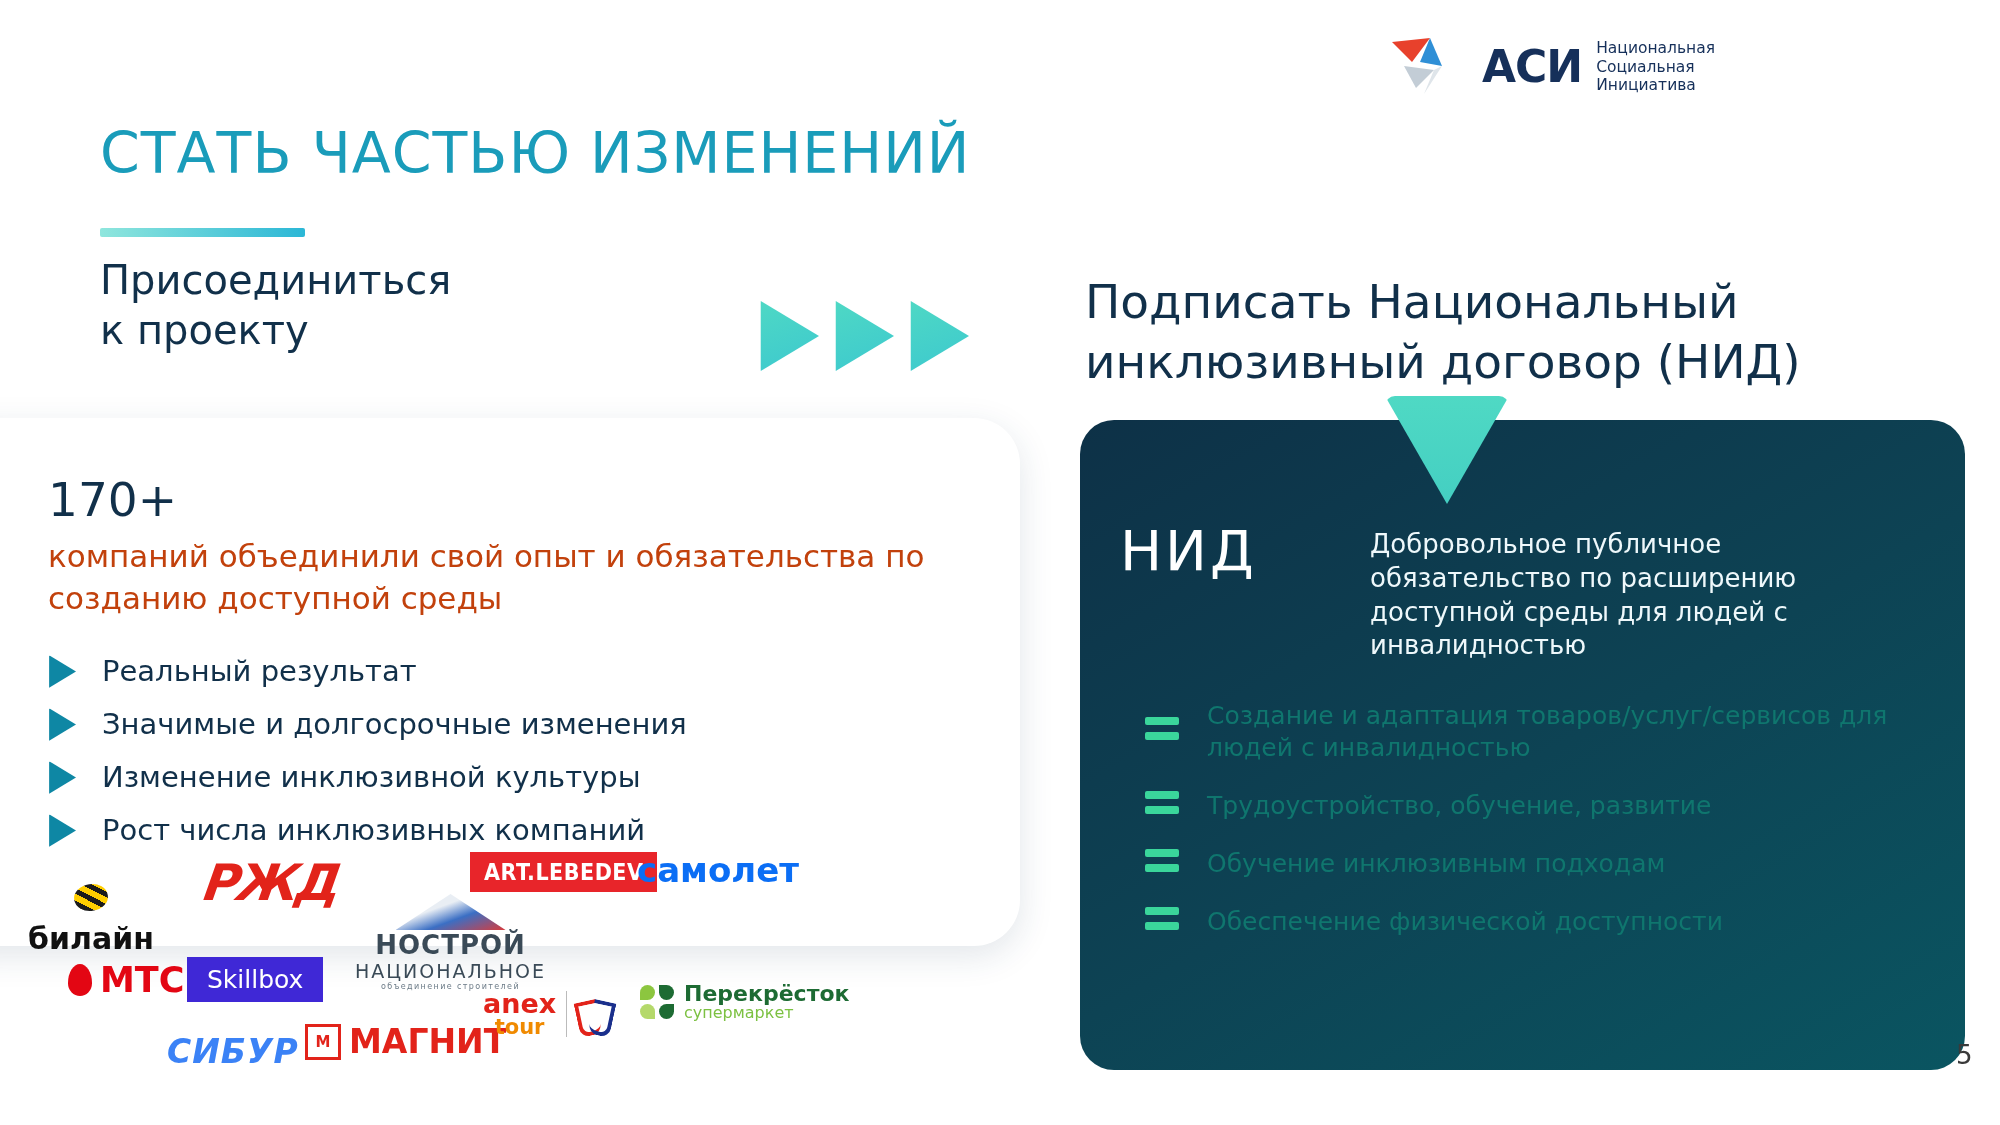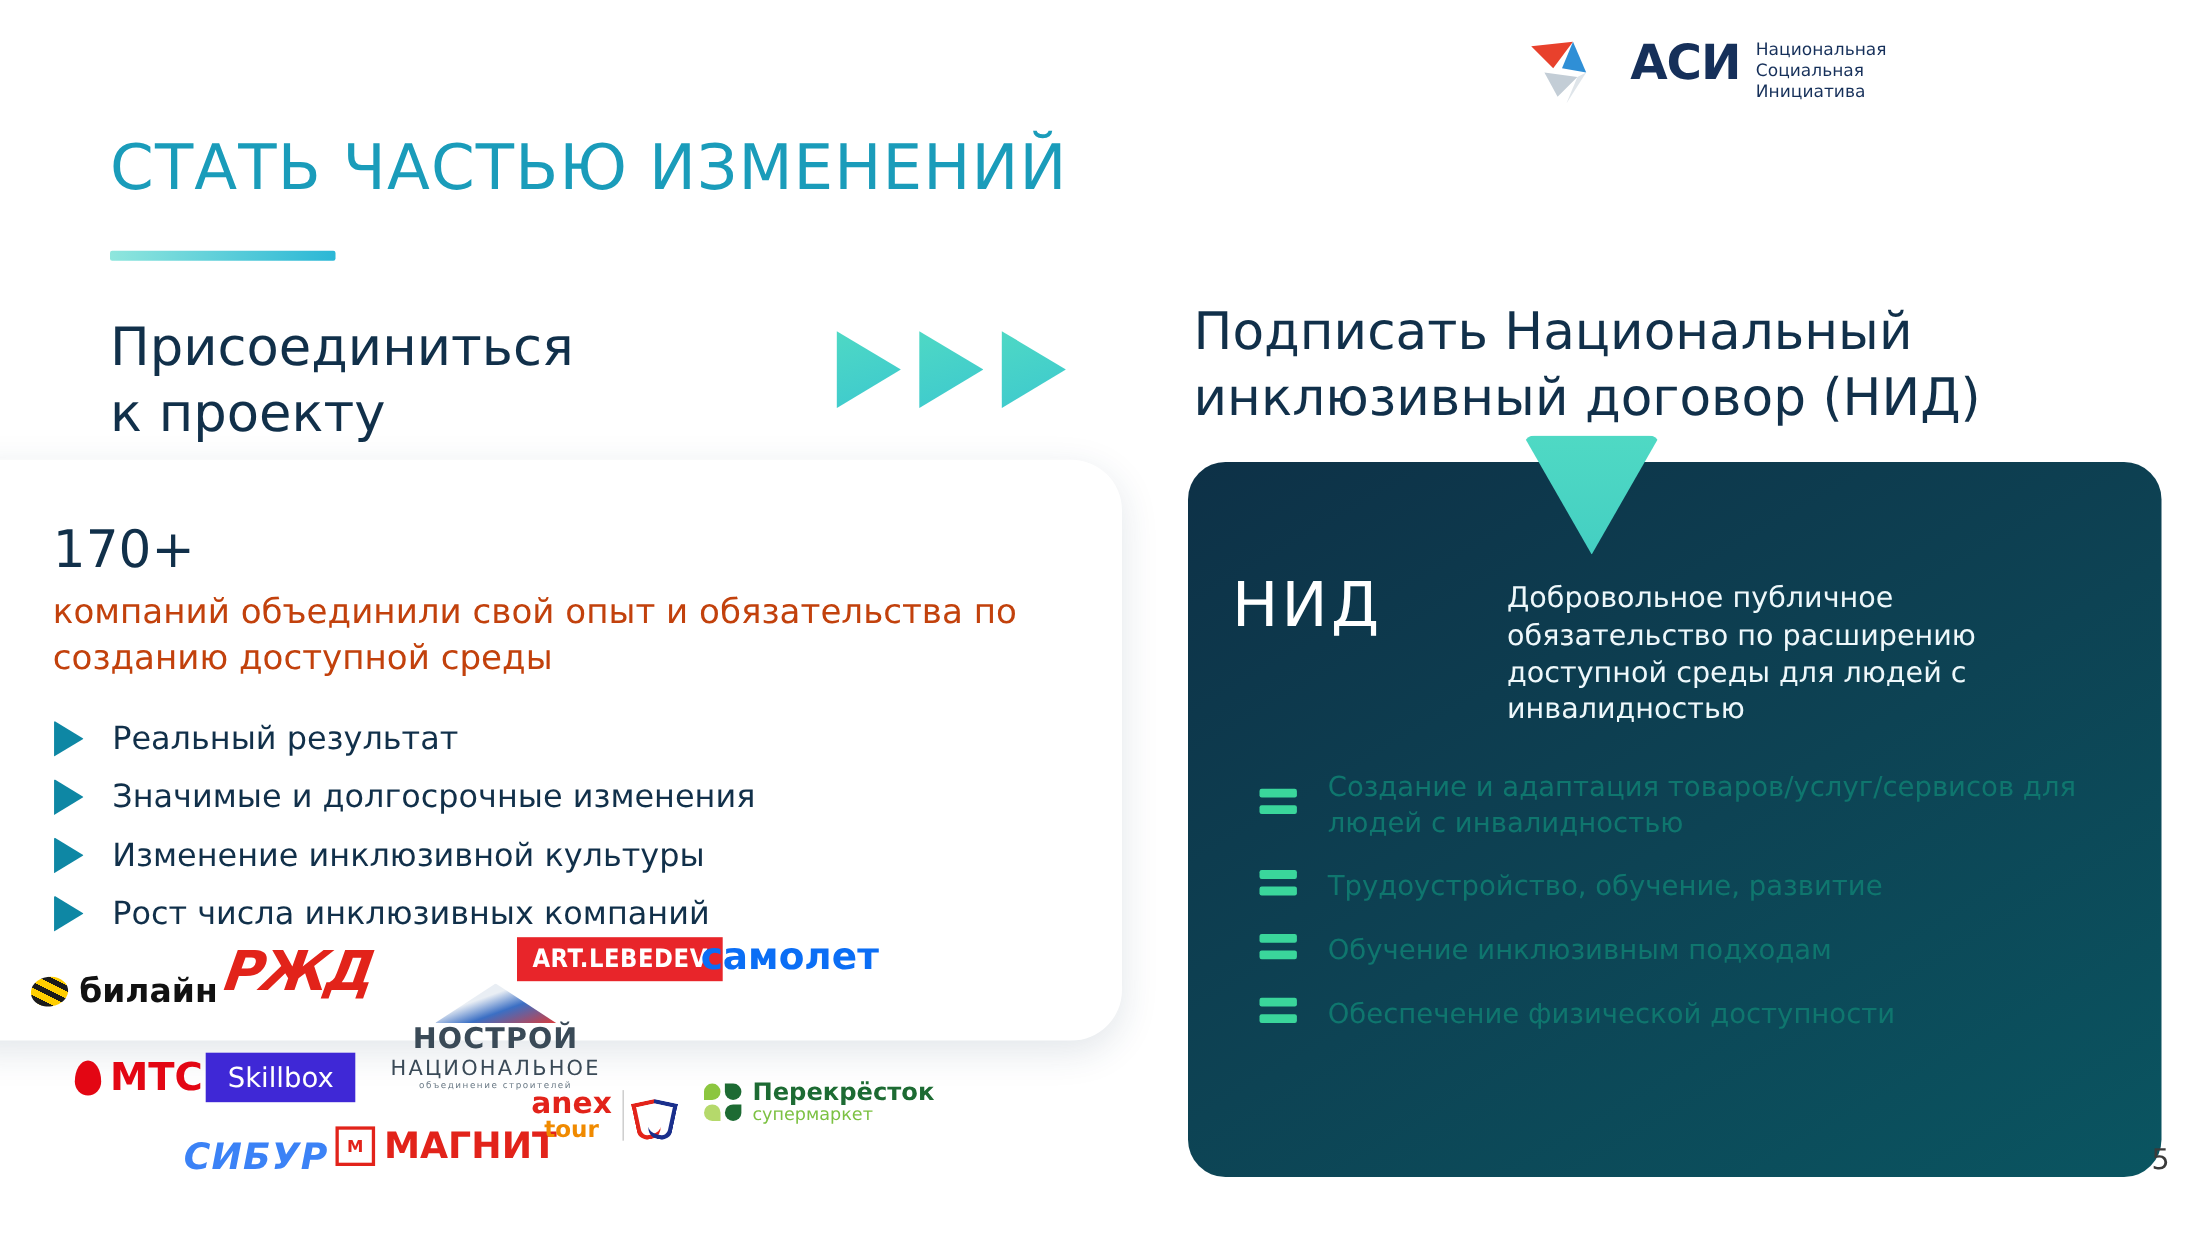--- a/index.html
+++ b/index.html
@@ -2,41 +2,41 @@
 <html><head>
 <meta charset="utf-8">
 <style>
   html,body{margin:0;padding:0;background:#fff;}
   body{width:2000px;height:1125px;overflow:hidden;
        font-family:"DejaVu Sans","Liberation Sans",sans-serif;}
   .slide{position:relative;width:2000px;height:1125px;background:#ffffff;overflow:hidden;}
 
   
   .toplogos{position:absolute;top:22px;left:1390px;width:590px;height:90px;display:flex;align-items:center;gap:24px;}
-  .asi{display:flex;gap:14px;}
+  .asi{display:flex;align-items:center;gap:14px;}
   .asi-mark{width:78px;height:62px;position:relative;flex:0 0 auto;}
   .asi-word{font-size:44px;font-weight:bold;color:#16305a;letter-spacing:-1px;line-height:1;}
   .asi-sub{font-size:15.5px;line-height:1.22;color:#16305a;}
   .ofa{display:flex;align-items:center;gap:13px;}
   .ofa-mark{width:62px;height:62px;border-radius:50%;
     background:linear-gradient(135deg,#3fd0cf 0%,#53e0b8 100%);position:relative;flex:0 0 auto;}
   .ofa-mark:after{content:"";position:absolute;left:12px;top:11px;width:26px;height:40px;
     border:4px solid #ffffff;border-right:none;background:transparent;}
   .ofa-mark:before{content:"";position:absolute;left:36px;top:11px;width:0;height:0;
     border-left:10px solid rgba(255,255,255,.0);}
   .ofa-word{font-size:28px;line-height:1.05;color:#1b1b1b;letter-spacing:1px;}
 
   
   .title{position:absolute;left:100px;top:120px;font-size:57px;letter-spacing:1px;
     color:#1a9cba;white-space:nowrap;}
   .rule{position:absolute;left:100px;top:228px;width:205px;height:9px;
     background:linear-gradient(90deg,#8fe6dd 0%,#2bb7d6 100%);border-radius:2px;}
 
   
-  .h-left{position:absolute;left:100px;top:287px;width:600px;font-size:48px;line-height:1.24;
+  .h-left{position:absolute;left:100px;top:256px;width:600px;font-size:40px;line-height:1.24;
     color:#11304a;}
   .h-right{position:absolute;left:1085px;top:272px;width:880px;font-size:47px;line-height:1.27;
     color:#11304a;}
 
   
   .arrows{position:absolute;left:757px;top:298px;display:flex;gap:13px;}
   .arrow{width:62px;height:76px;background:linear-gradient(160deg,#4fd9c4 0%,#3cc8cf 100%);
     clip-path:polygon(6% 4%,100% 50%,6% 96%);border-radius:8px;}
 
   
@@ -168,21 +168,21 @@
       <div class="btxt">Изменение инклюзивной культуры</div>
     </div>
     <div class="brow">
       <div class="btri"></div>
       <div class="btxt">Рост числа инклюзивных компаний</div>
     </div>
   </div>
 
   <div class="logos">
 
-    <div class="lg" style="left:28px;top:22px;gap:10px;">
+    <div class="lg" style="left:28px;top:22px;gap:10px;flex-direction:column;">
       <div class="bee"></div>
       <div class="lgtxt" style="font-size:30px;color:#111;">билайн</div>
     </div>
 
     <div class="lg" style="left:205px;top:-8px;">
       <div class="rzd">РЖД</div>
     </div>
 
     <div class="lg" style="left:355px;top:32px;flex-direction:column;">
       <div class="nostroy-roof"></div>

